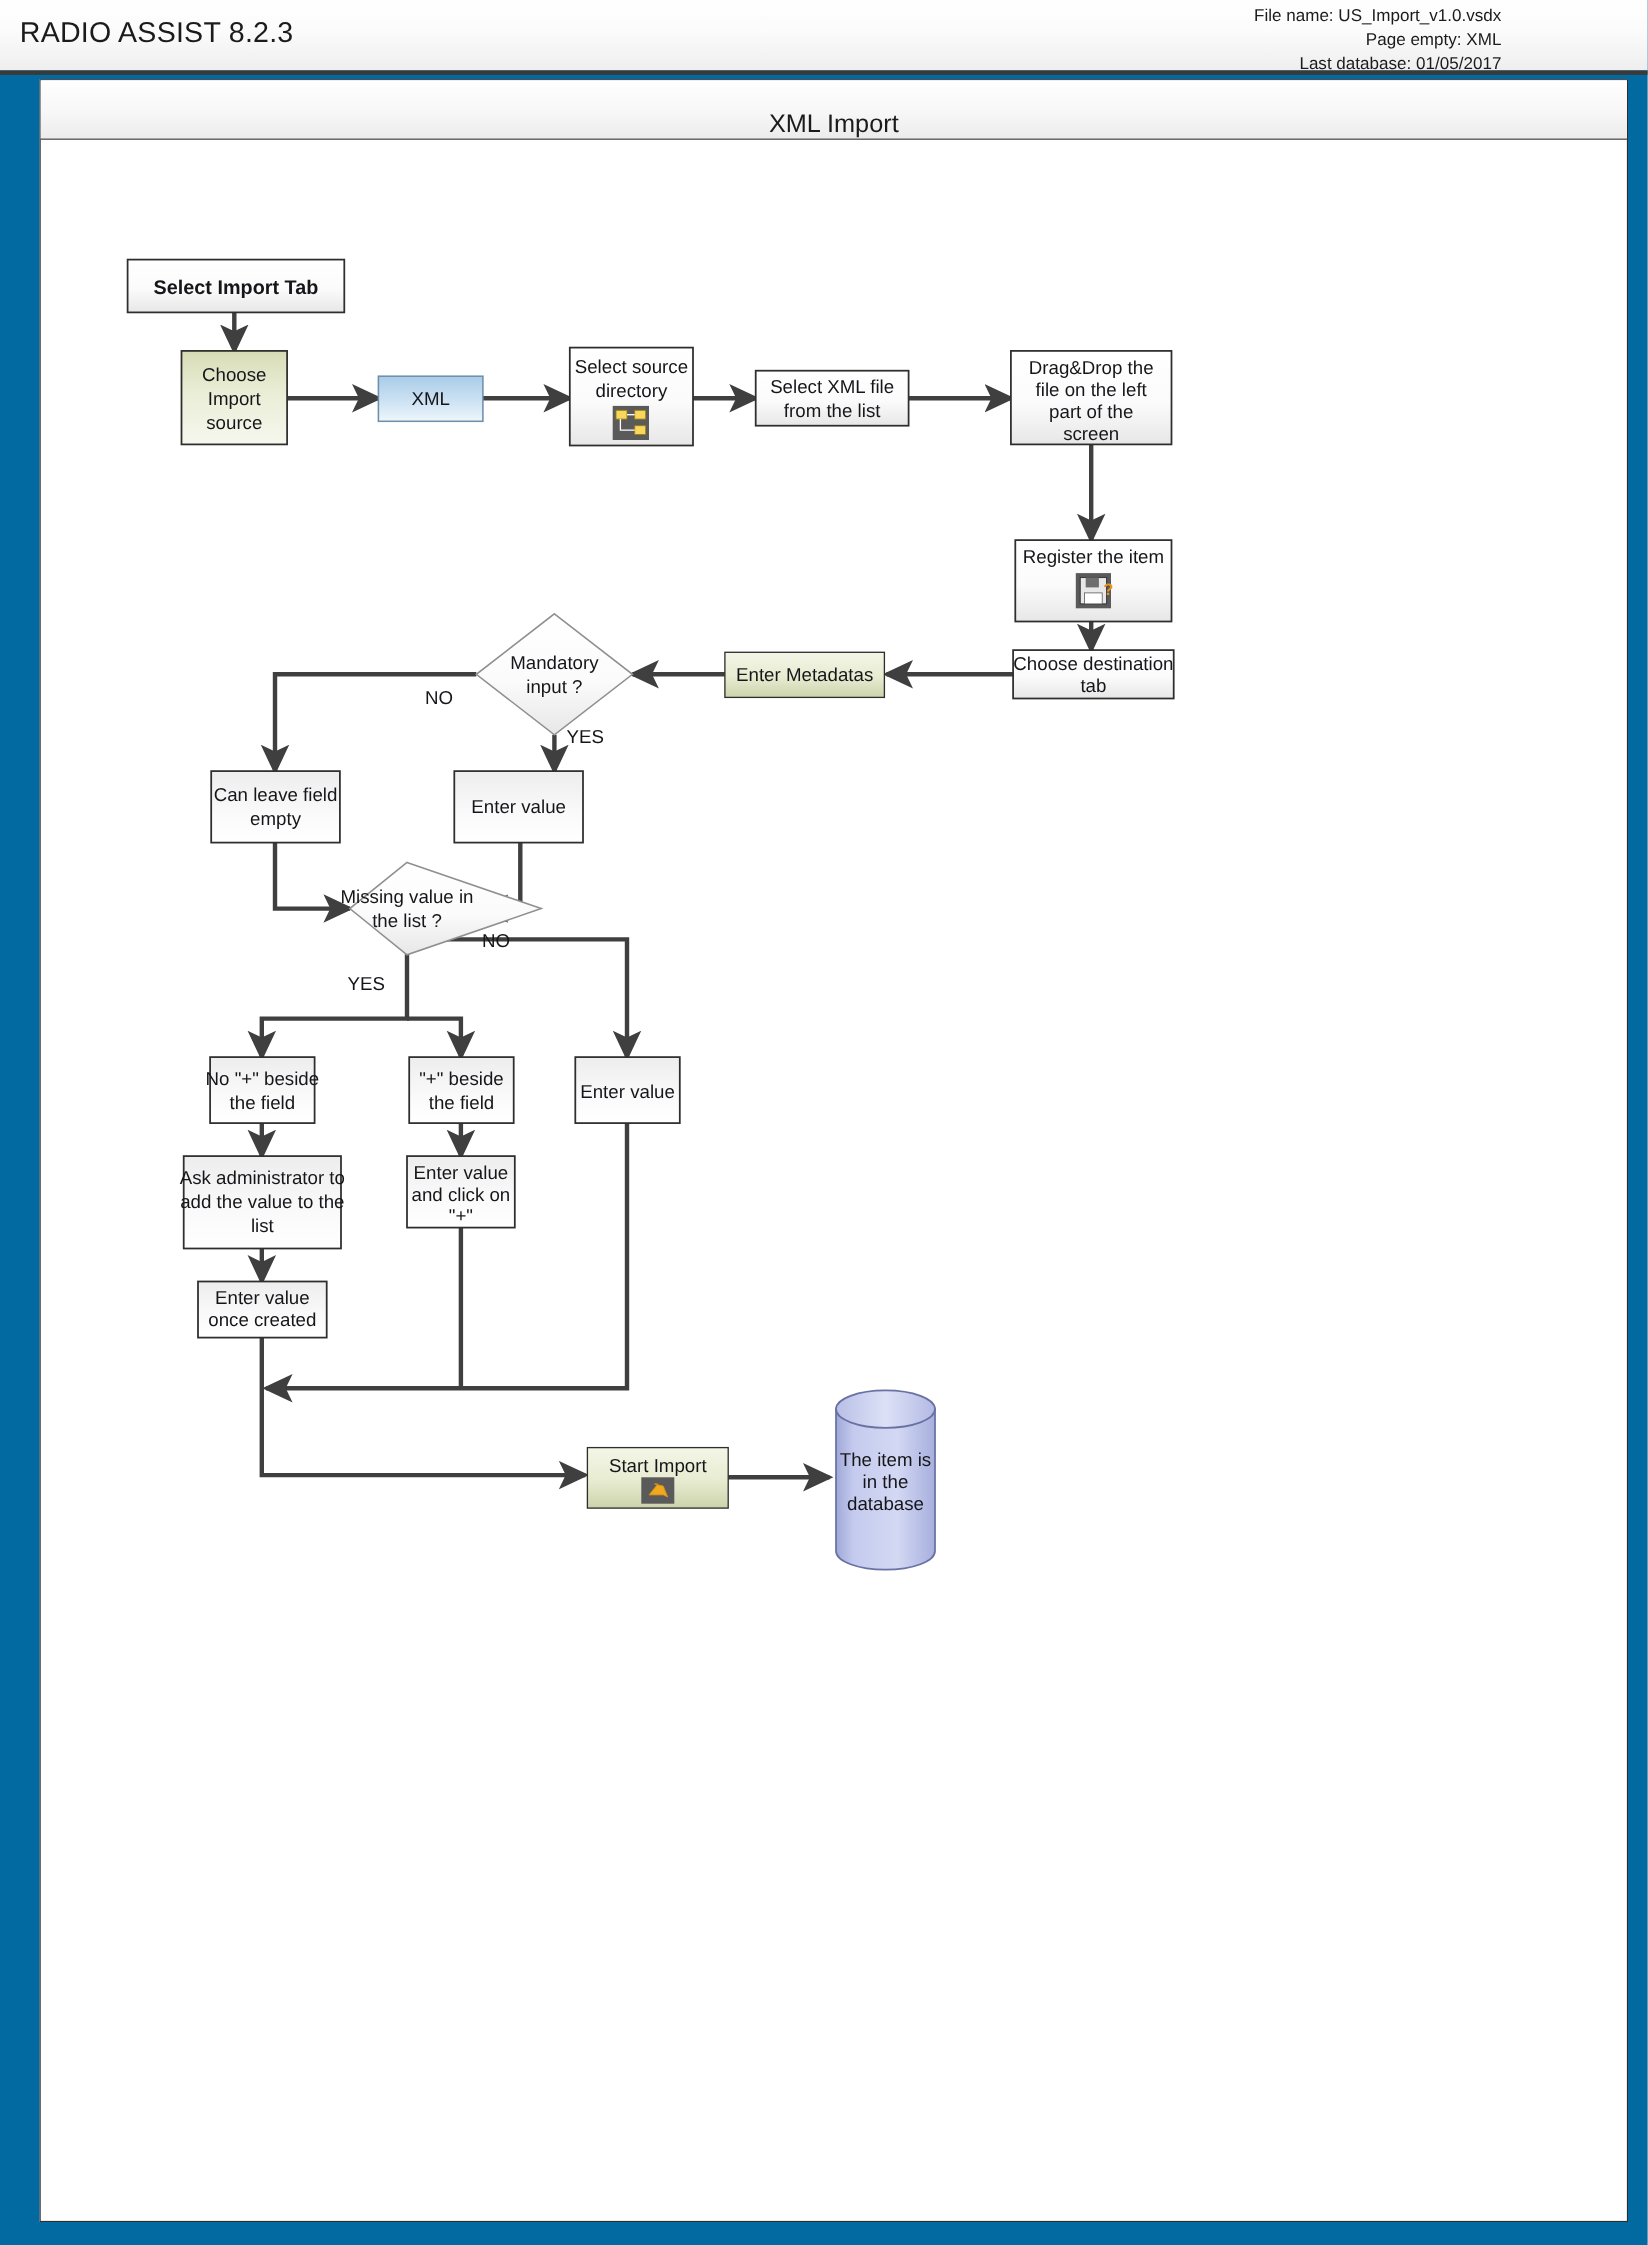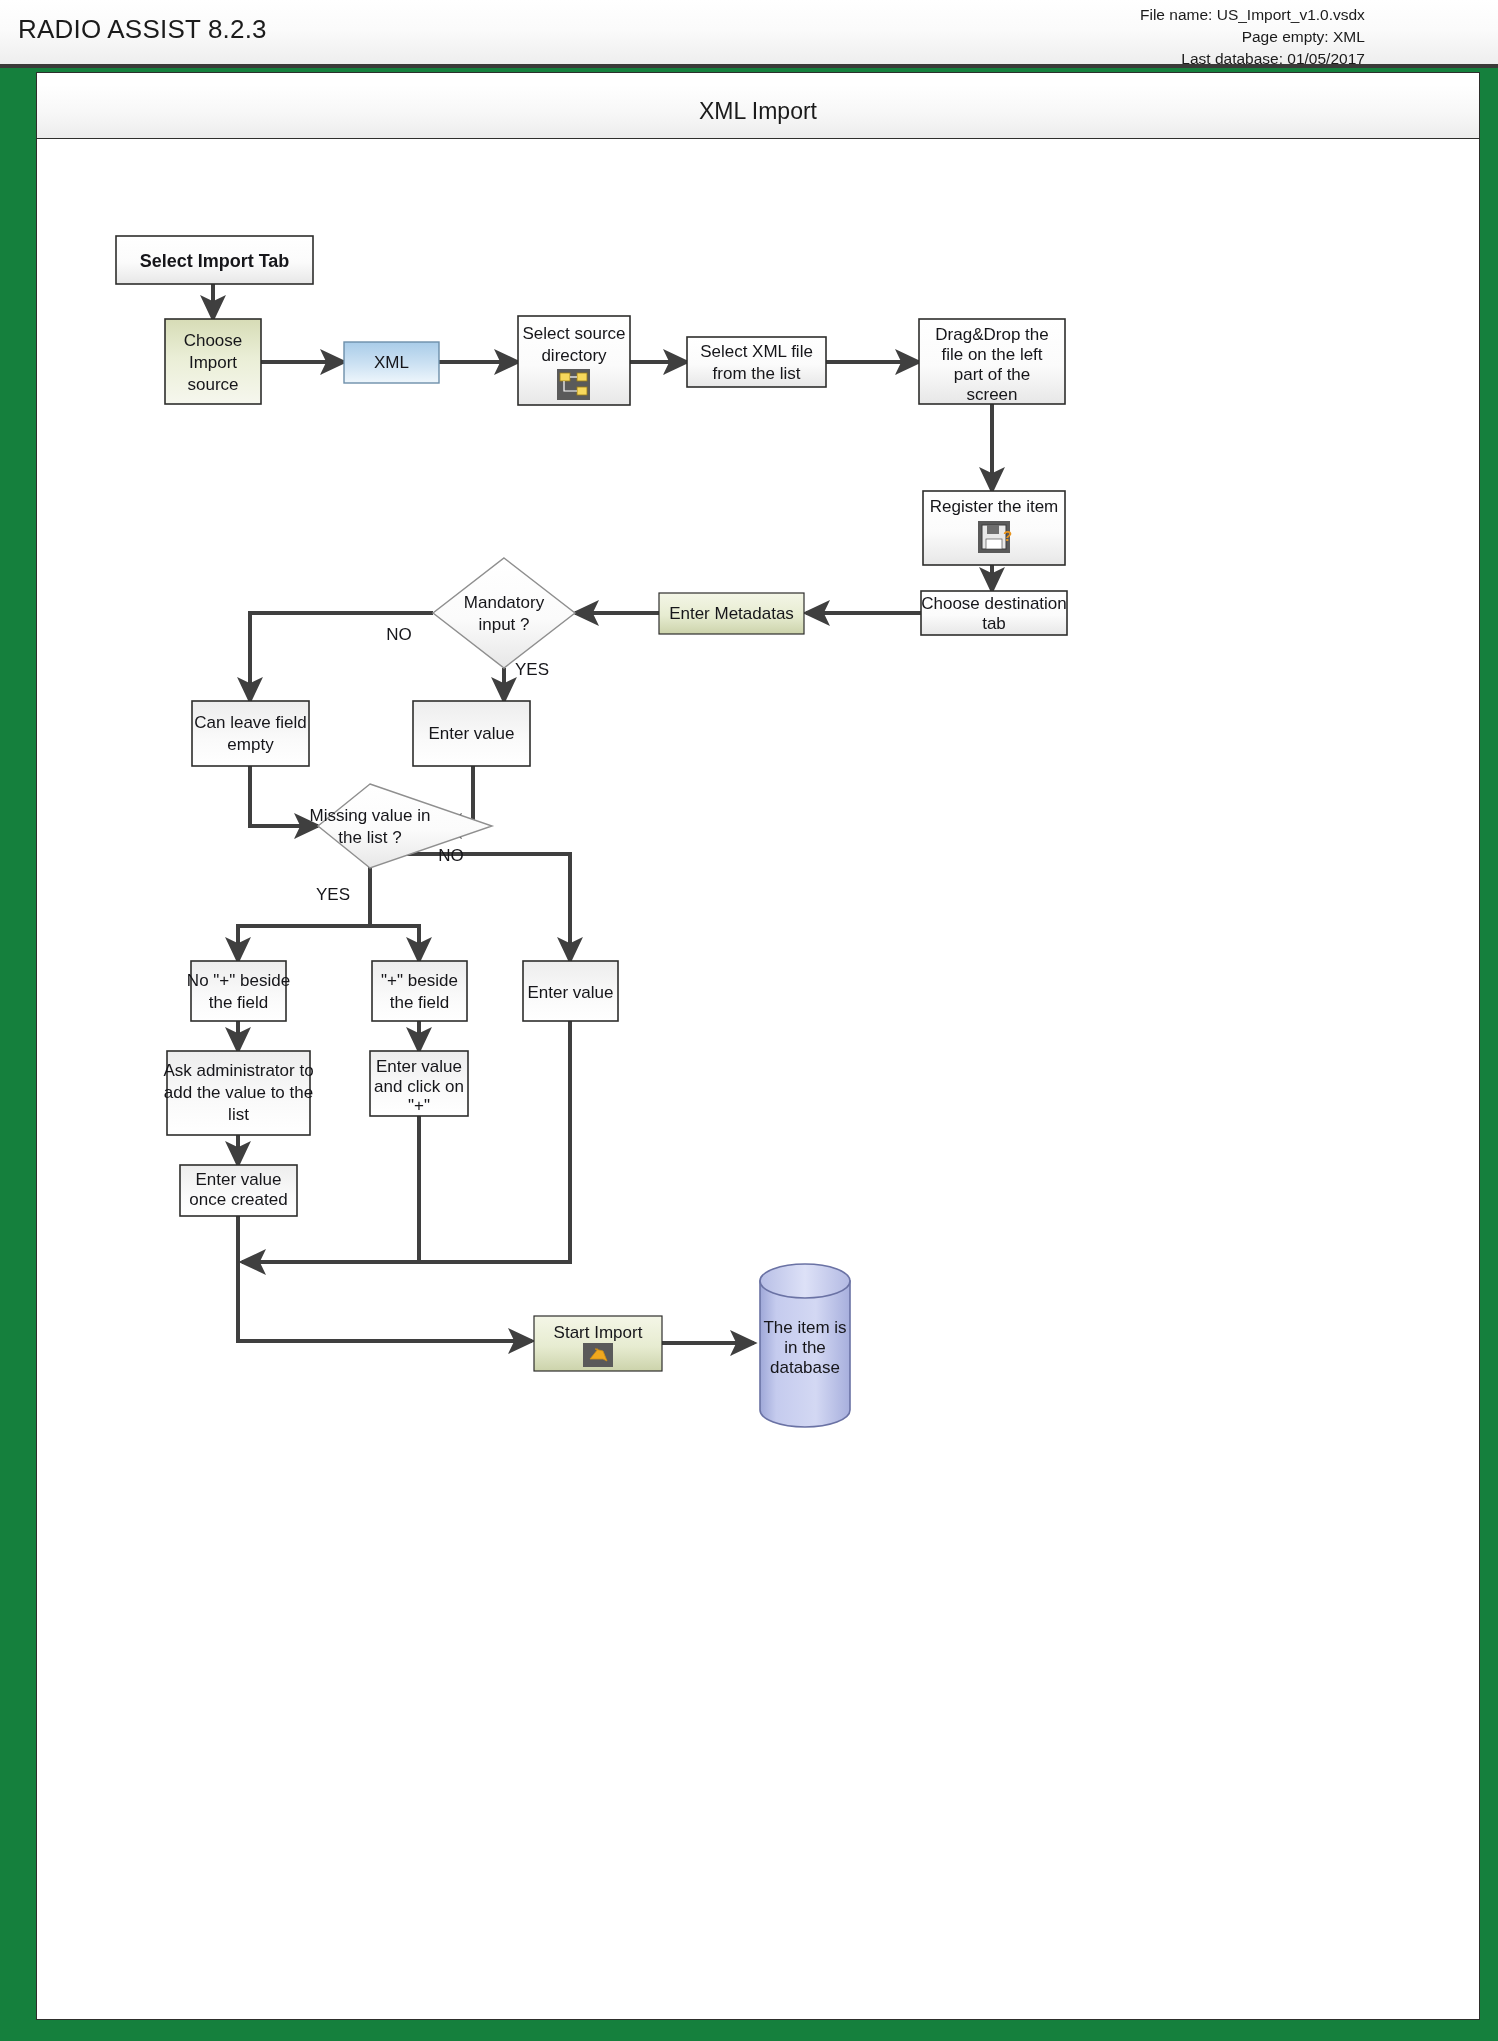--- a/index.html
+++ b/index.html
@@ -7,21 +7,21 @@
     padding: 0;
     background: #ffffff;
   }
   body {
     font-family: "Liberation Sans", sans-serif;
   }
   #page {
     position: relative;
     width: 1498px;
     height: 2041px;
-    background: #15803d;
+    background: #0369a1;
     overflow: hidden;
   }
 
   
   #header-band {
     position: absolute;
     left: 0;
     top: 0;
     width: 1498px;
     height: 68px;
@@ -58,28 +58,28 @@
     top: 72px;
     width: 1444px;
     height: 1948px;
     border: 1px solid #2e2e2c;
     box-sizing: border-box;
     background: #ffffff;
   }
   #page-title-bar {
     position: absolute;
     left: 0;
-    top: 12px;
+    top: 0;
     width: 100%;
     height: 54px;
     background: linear-gradient(to bottom, #ffffff 0%, #f7f7f7 55%, #ececec 100%);
     border-bottom: 1px solid #2e2e2c;
     box-sizing: border-box;
     display: flex;
-    align-items: center;
+    align-items: flex-end;
     justify-content: center;
   }
   #page-title {
     font-size: 23px;
     color: #1b1b1b;
   }
 
   
   #diagram {
     position: absolute;

